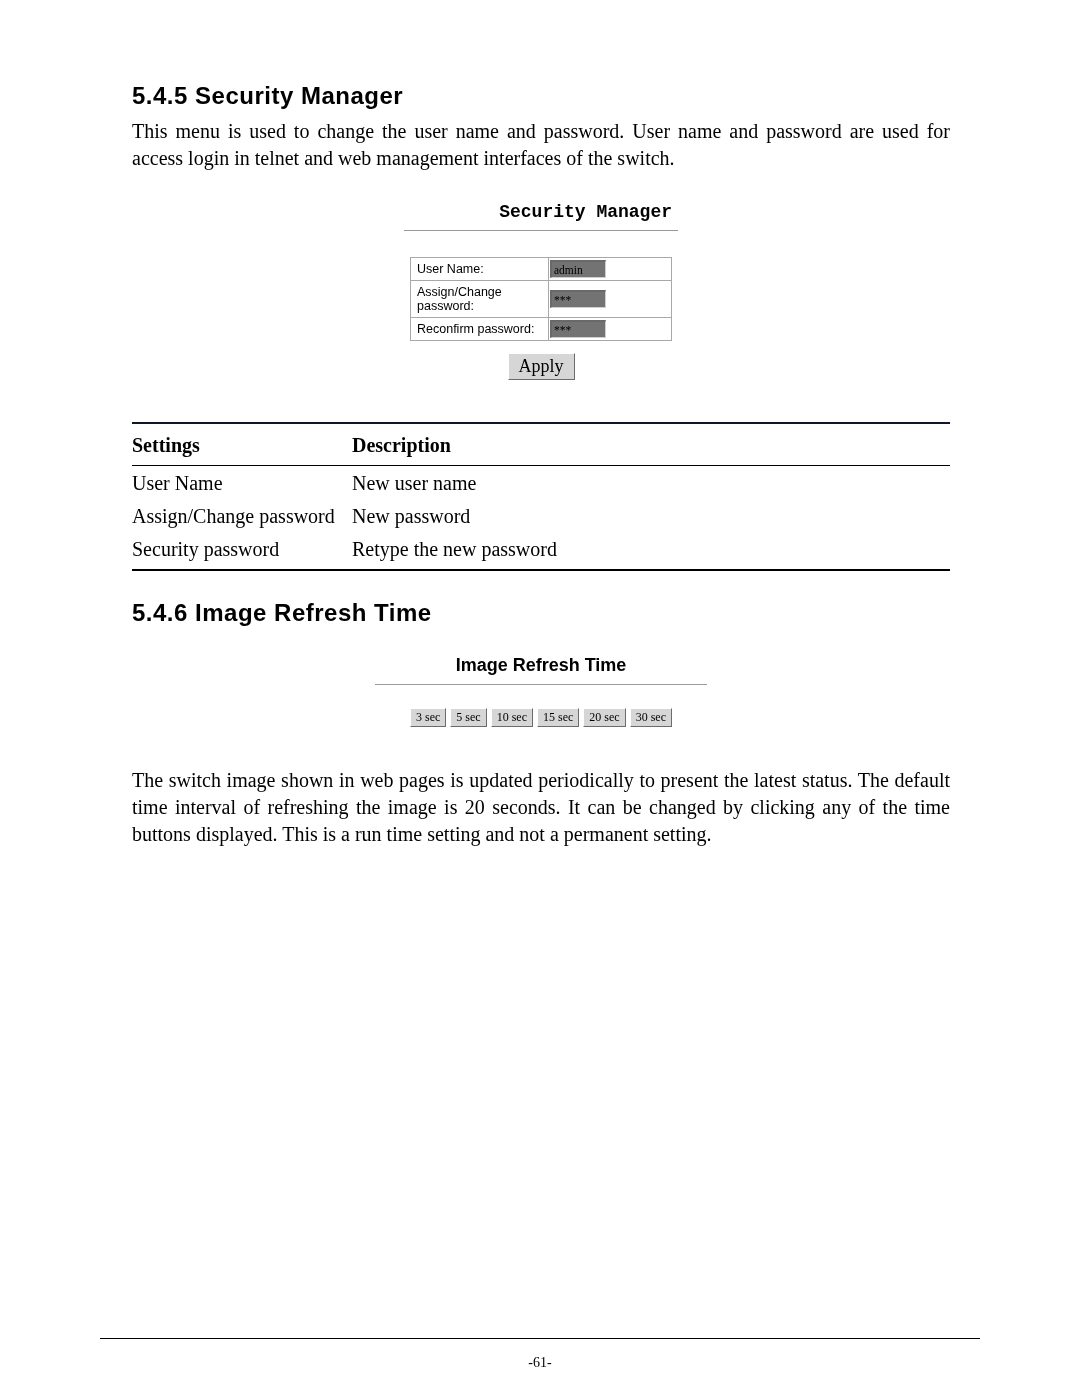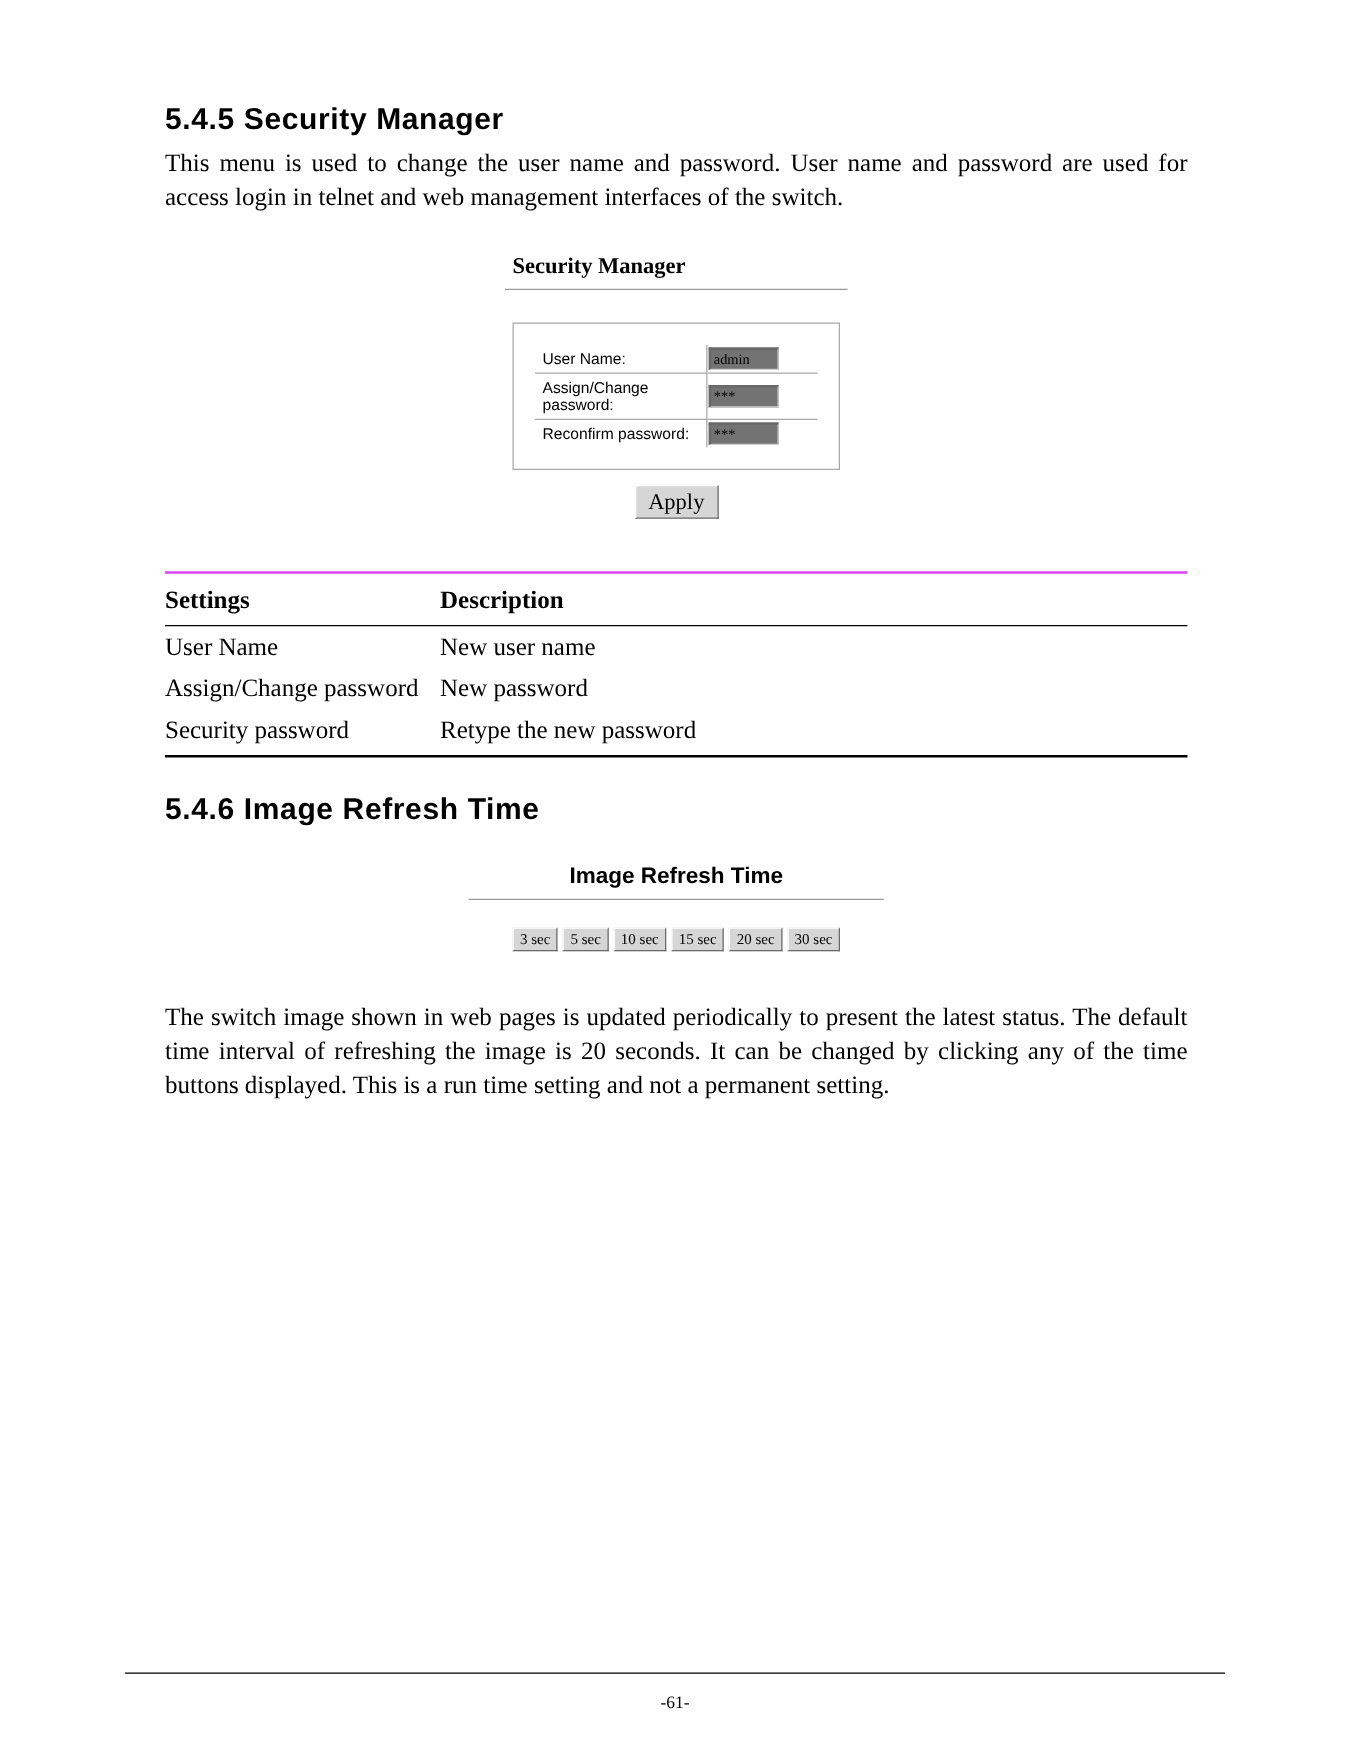--- a/index.html
+++ b/index.html
@@ -31,34 +31,34 @@
   }
 
   
   .sm-panel {
     width: 262px;
     margin: 0 auto 28px auto;
     background: #fff;
     padding: 6px 10px 14px 10px;
   }
   .sm-title {
-    font-family: Liberation Serif, serif;
+    font-family: Liberation Mono, monospace;
     font-weight: bold;
     font-size: 18px;
-    text-align: left;
+    text-align: right;
     margin: 4px 0 8px 0;
   }
   .sm-hr {
     border: 0;
     border-top: 1px solid #9a9a9a;
     margin: 0 -6px 26px -6px;
   }
   .sm-table-outer {
     border: 1px solid #a8a8a8;
-    padding: 17px;
+    padding: 0;
   }
   .sm-row {
     display: flex;
     align-items: center;
     border-bottom: 1px solid #a8a8a8;
   }
   .sm-row:last-child {
     border-bottom: 0;
   }
   .sm-label-cell {
@@ -107,21 +107,21 @@
   .desc-table {
     width: 100%;
     border-collapse: collapse;
     margin: 24px 0 28px 0;
   }
   .desc-table th {
     text-align: left;
     font-family: "Times New Roman", serif;
     font-weight: bold;
     font-size: 20px;
-    border-top: 2px solid #d946ef;
+    border-top: 2px solid #0f172a;
     border-bottom: 1px solid #000;
     padding: 10px 0 8px 0;
   }
   .desc-table td {
     font-size: 20px;
     padding: 6px 0 4px 0;
   }
   .desc-table tr.last td {
     border-bottom: 2px solid #000;
     padding-bottom: 8px;

